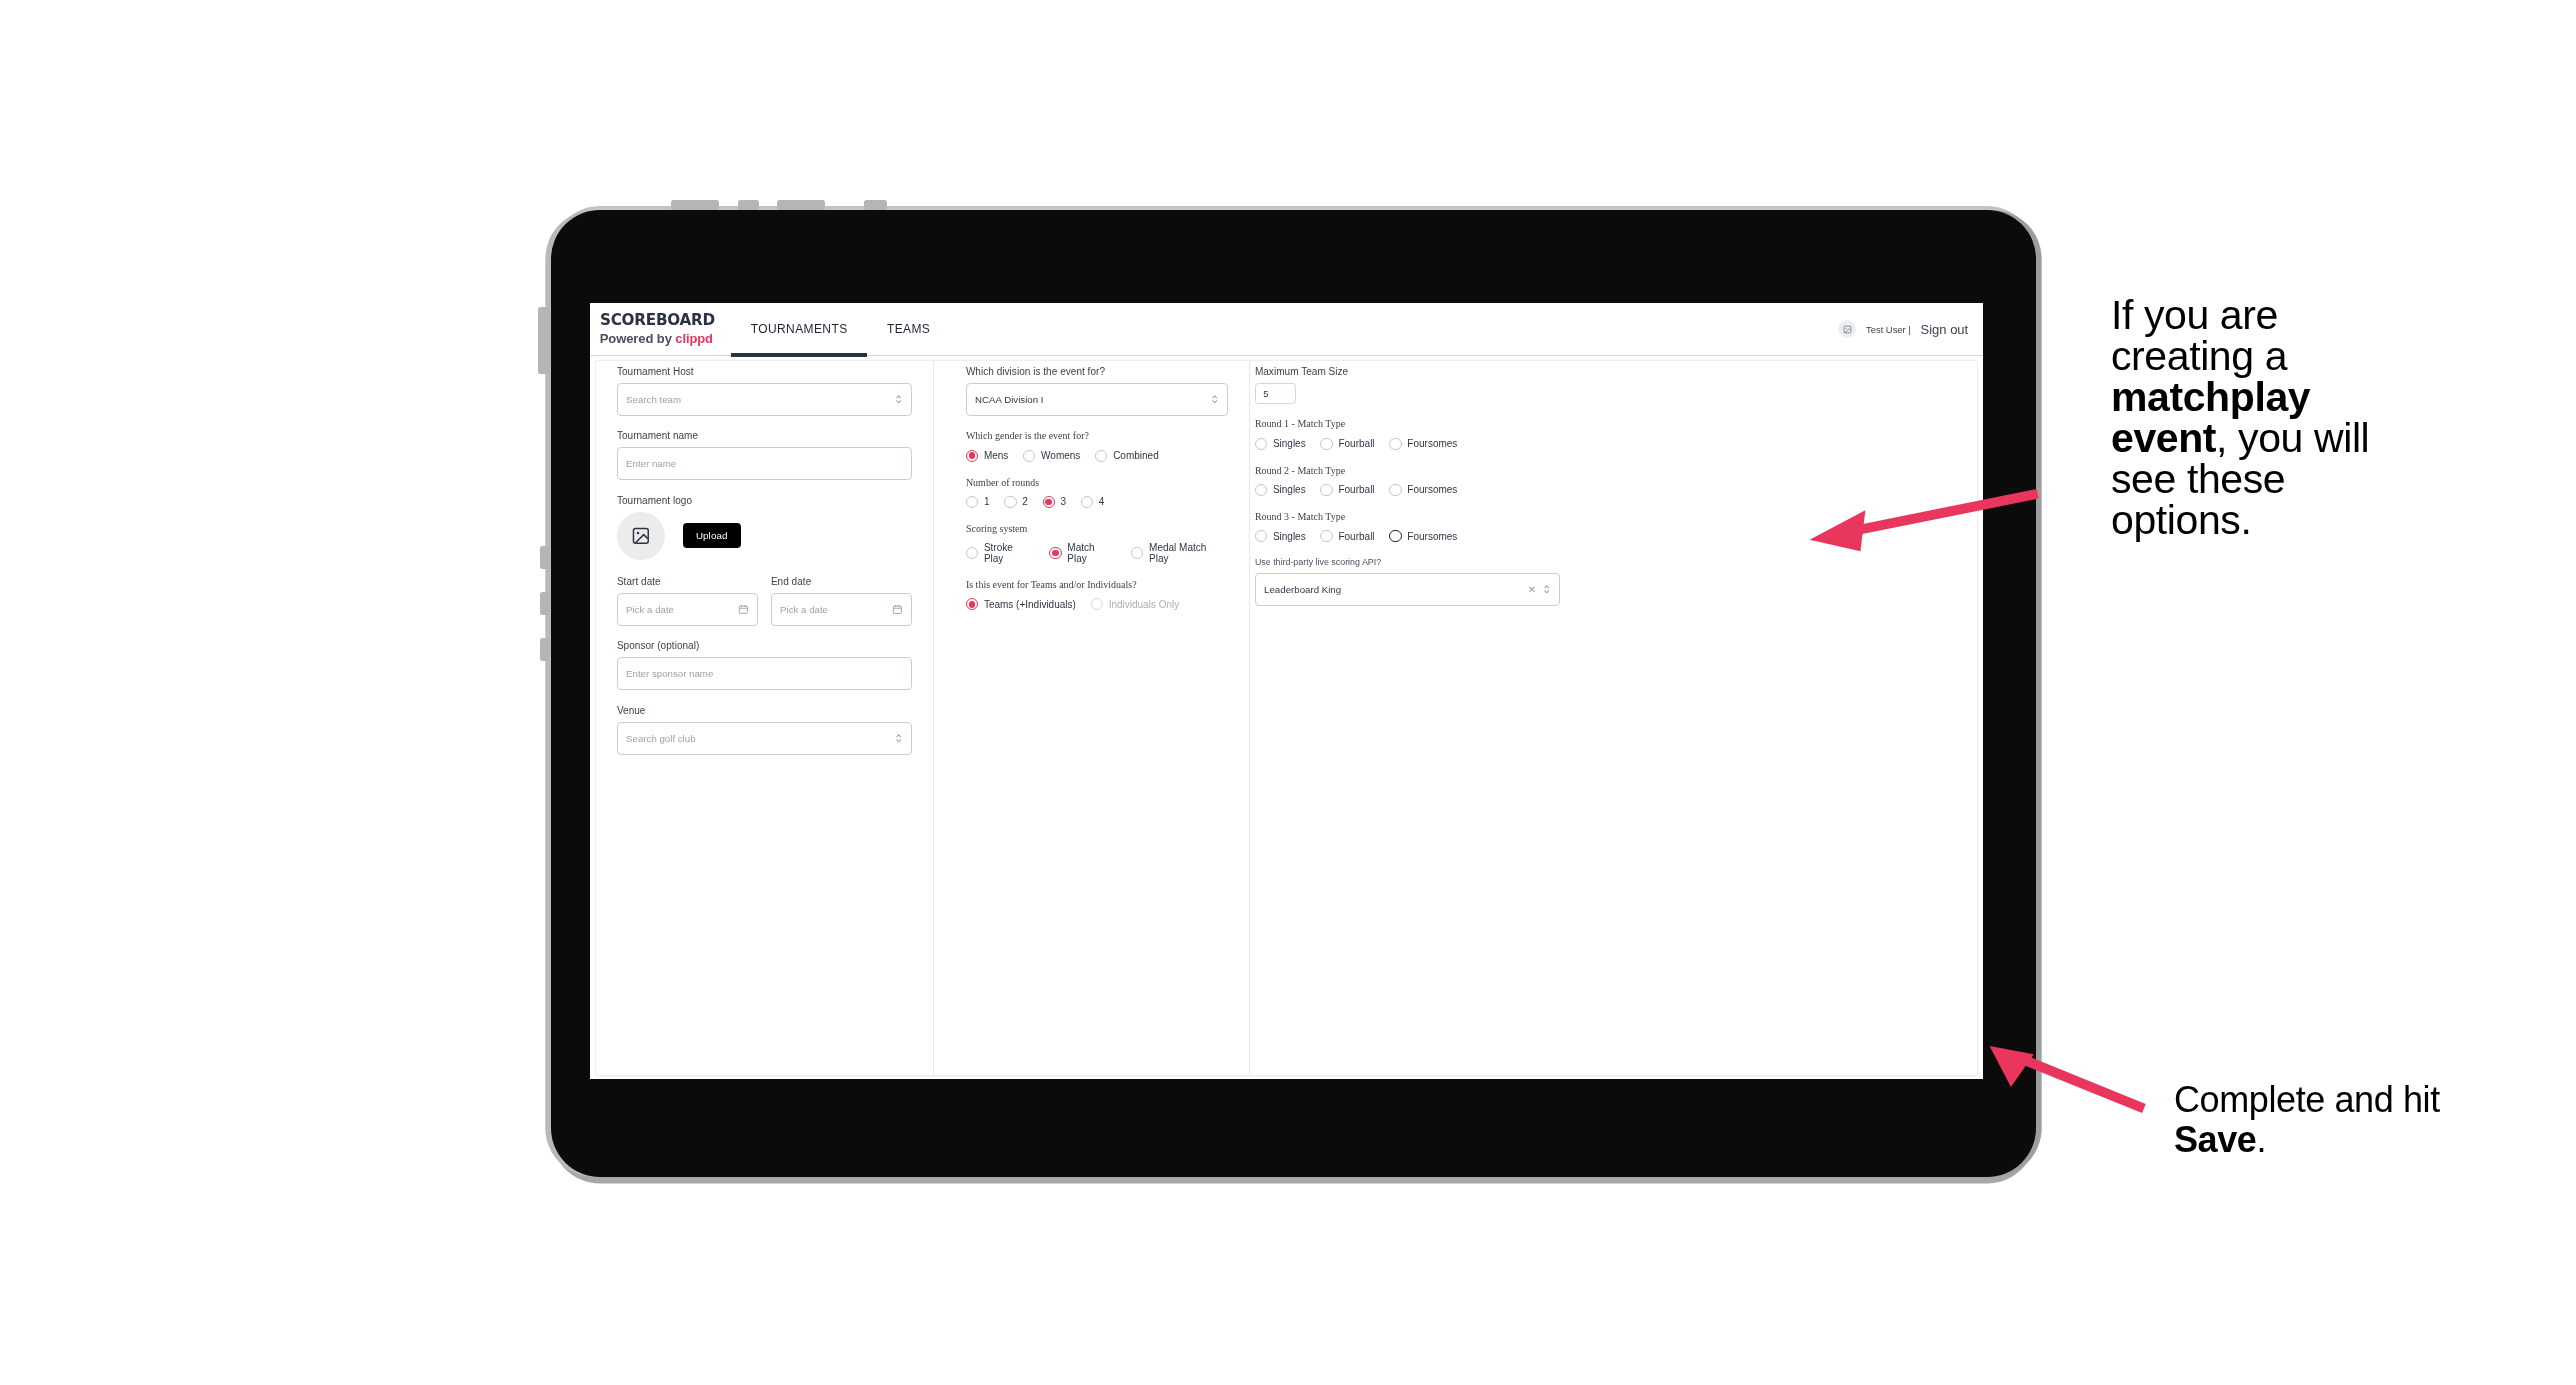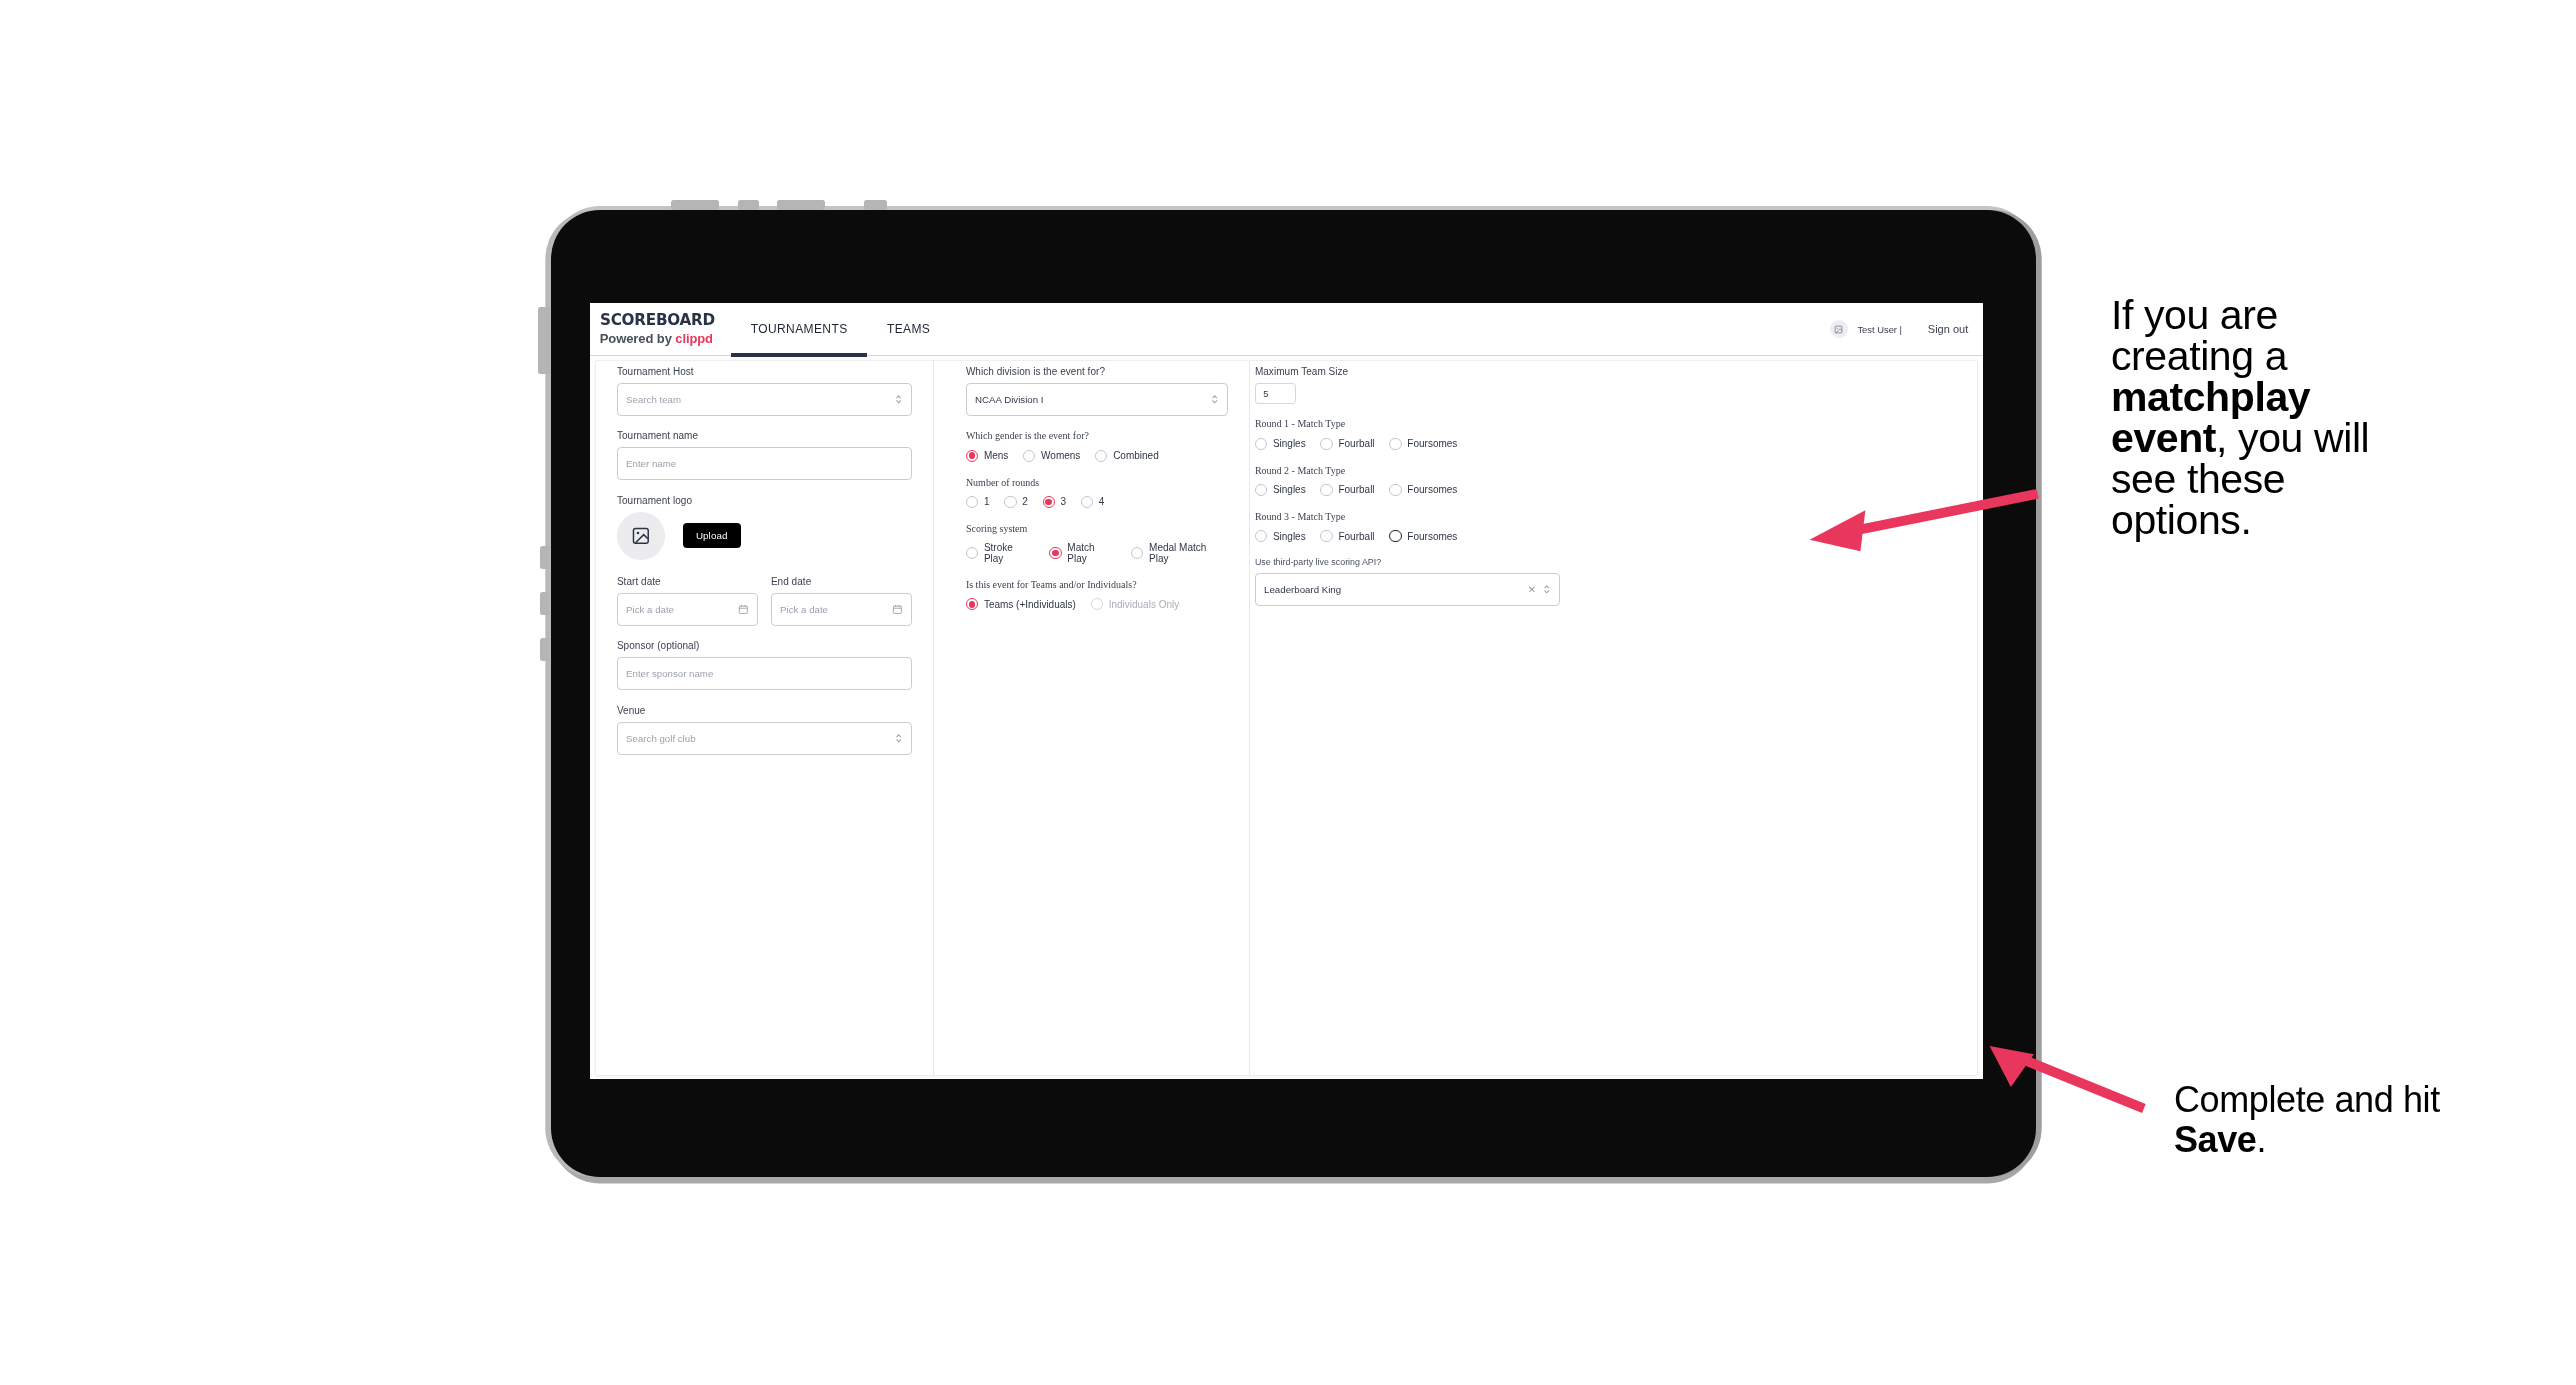--- a/index.html
+++ b/index.html
@@ -126,21 +126,21 @@
     padding-right: 14.8px;
     gap: 9.8px;
   }
   #avatar {
     width: 18px; height: 18px;
     border-radius: 50%;
     background: #eceef1;
     display: flex; align-items: center; justify-content: center;
   }
   #nav-user-name { font-size: 9.4px; color: #3a4050; }
-  #nav-signout { font-size: 11px; color: #3a4050; cursor: pointer; margin-left: 16px; }
+  #nav-signout { font-size: 13px; color: #3a4050; cursor: pointer; }
 
   
   #page-card {
     position: absolute;
     left: 4.9px;
     top: 57px;
     right: 4.9px;
     bottom: 3.3px;
     background: #ffffff;
     border: 0.8px solid #eceef1;

